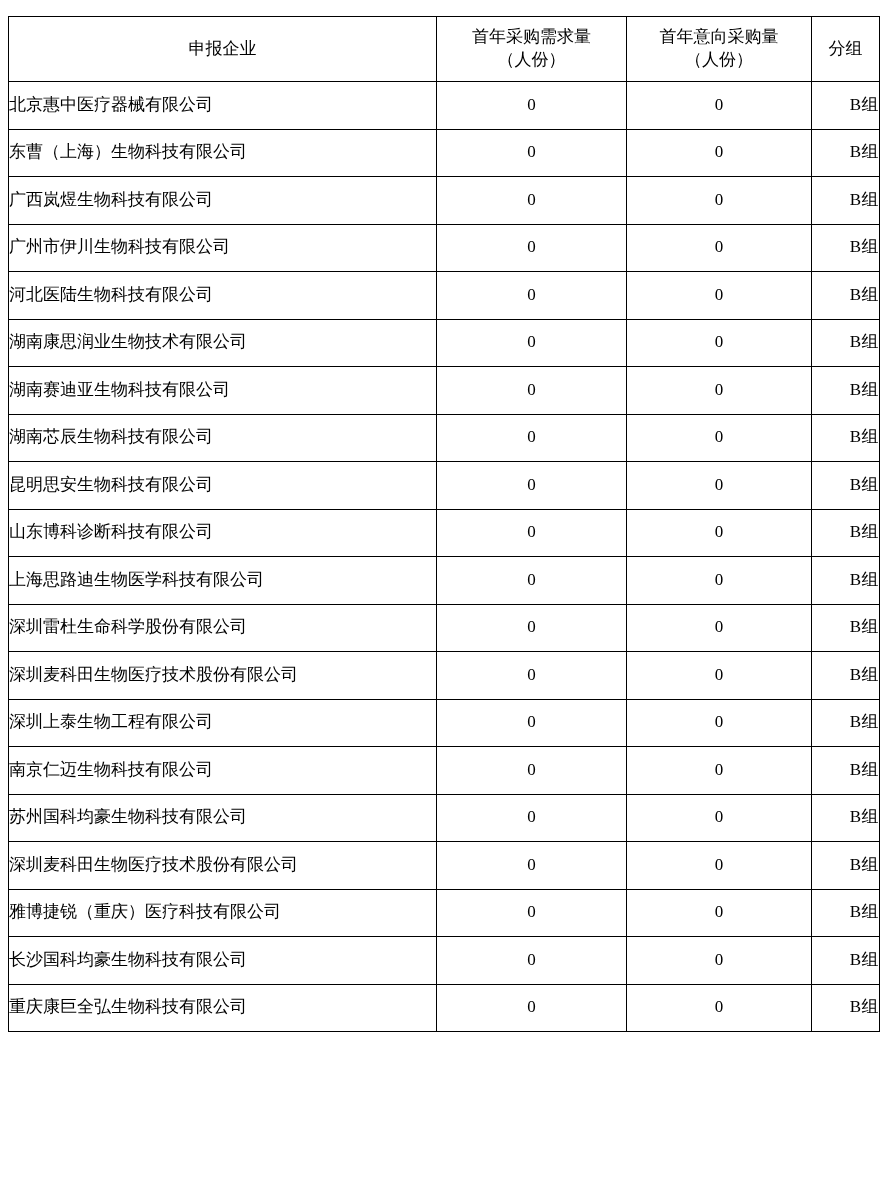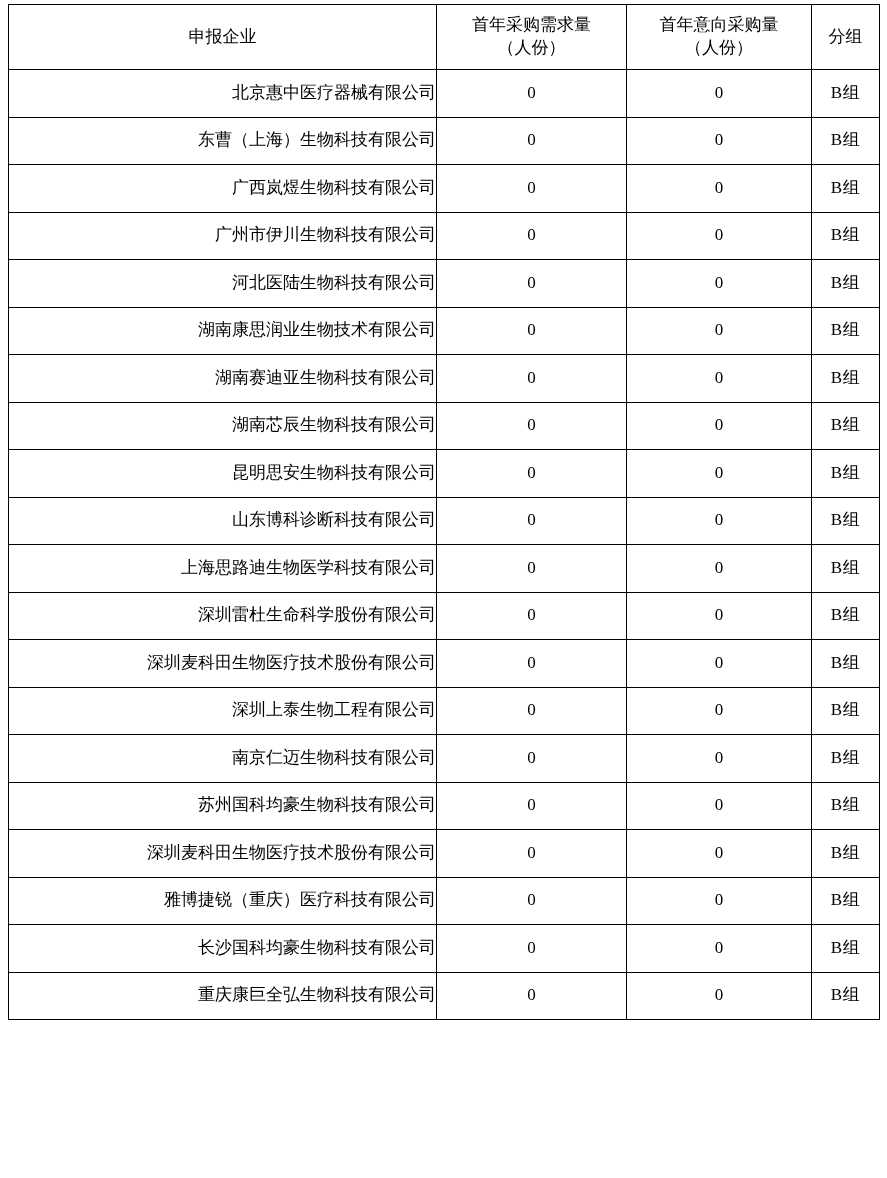--- a/index.html
+++ b/index.html
@@ -11,21 +11,21 @@
     width: 887px;
     height: 1178px;
     font-family: "Liberation Serif", "DejaVu Serif", serif;
     color: #000000;
   }
   .page {
     width: 887px;
     height: 1178px;
     position: relative;
     box-sizing: border-box;
-    padding: 4px 8px 0 8px;
+    padding: 16px 8px 0 8px;
   }
   table.data-table {
     border-collapse: collapse;
     width: 871px;
     table-layout: fixed;
     margin: 0;
   }
   table.data-table th,
   table.data-table td {
     border: 1px solid #000000;
@@ -48,29 +48,29 @@
   }
   thead th .hdr-line {
     display: block;
     text-align: center;
     white-space: nowrap;
   }
   tbody td {
     height: 46.5px;
   }
   td.company {
-    text-align: right;
+    text-align: left;
     padding-left: 18px;
     white-space: nowrap;
   }
   td.num {
     text-align: center;
   }
   td.group {
-    text-align: center;
+    text-align: right;
     letter-spacing: 0.5px;
   }
 </style>
 </head>
 <body>
 
 <div class="page">
   <table class="data-table">
     <colgroup>
       <col class="c-company">

